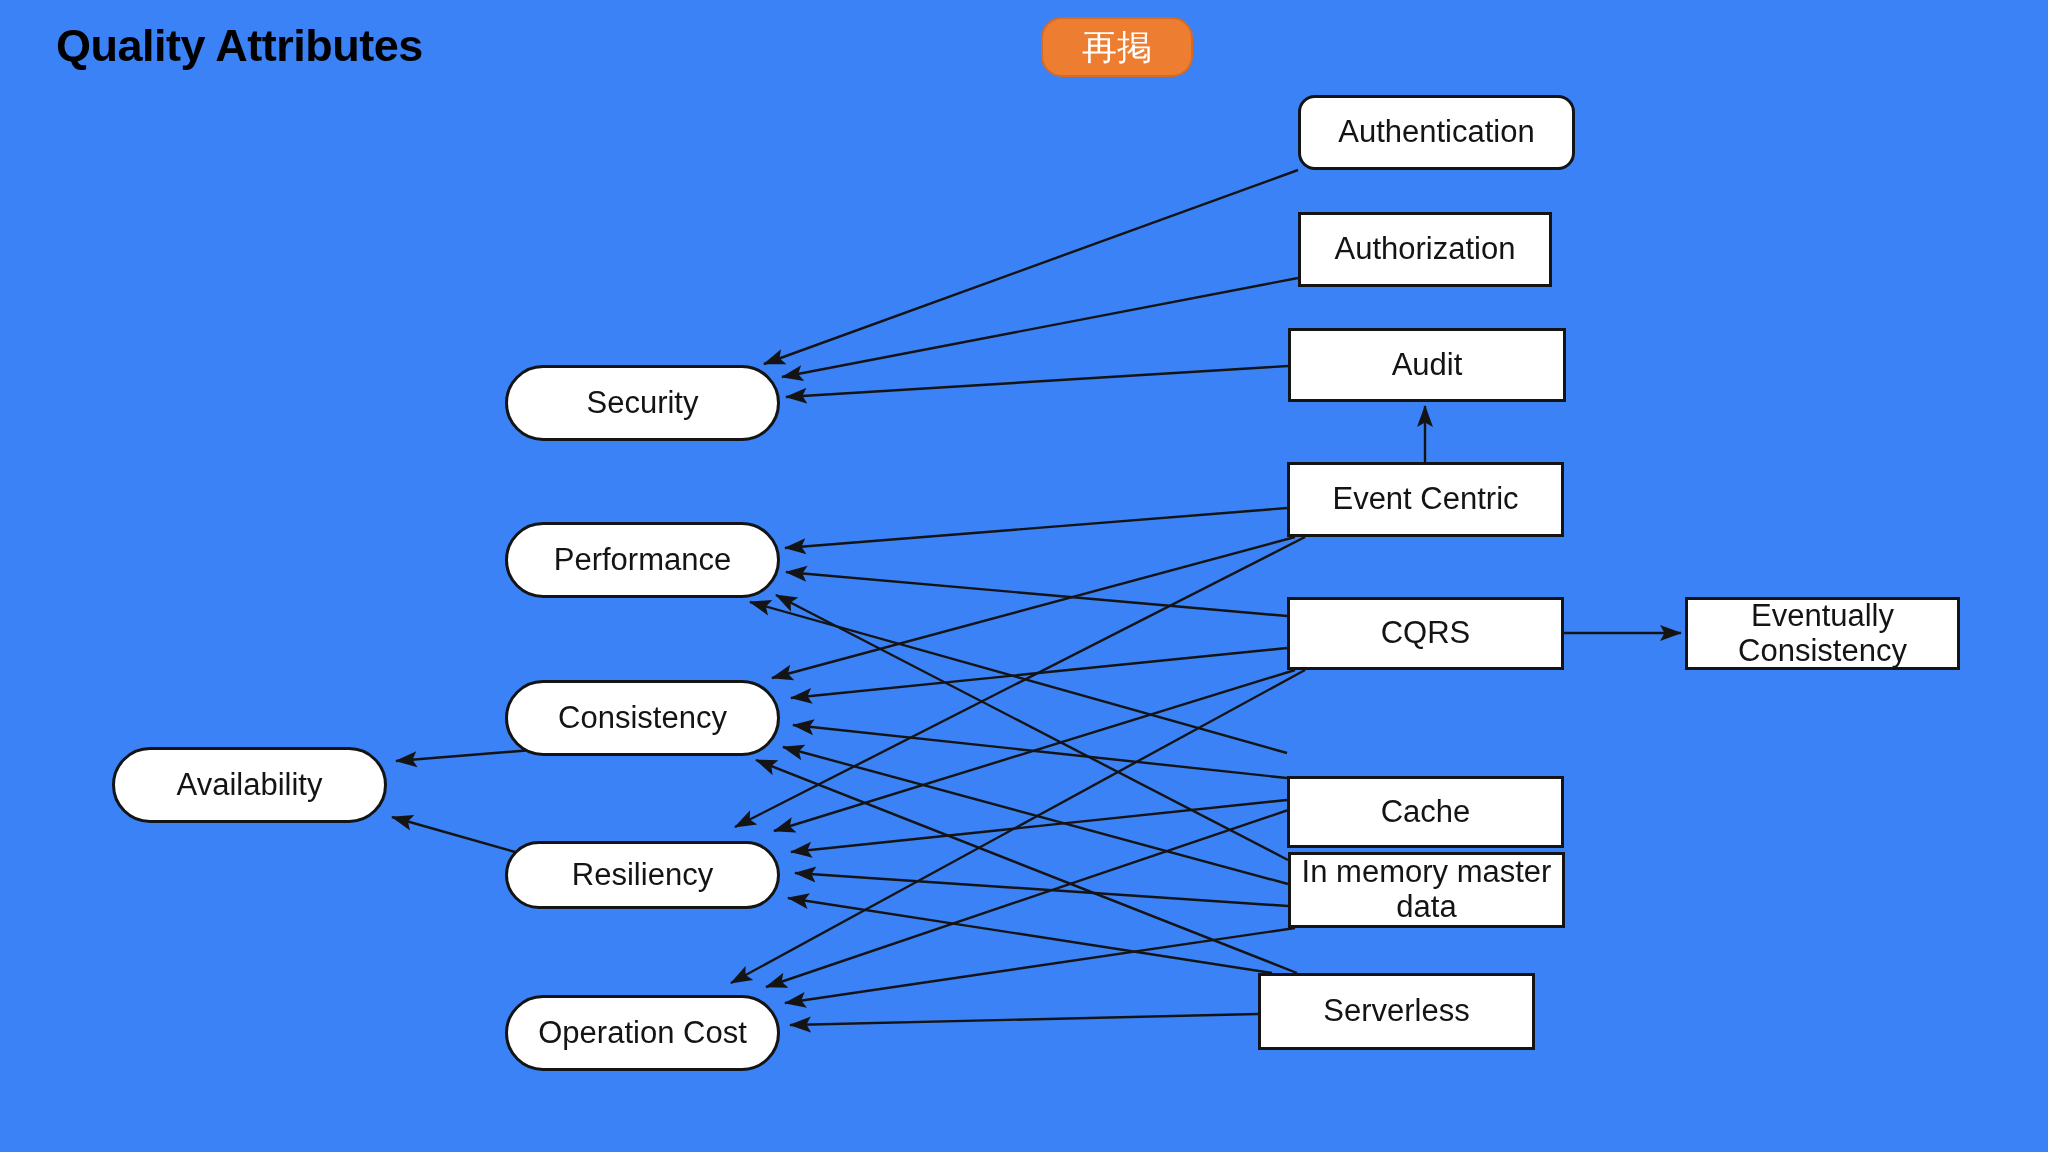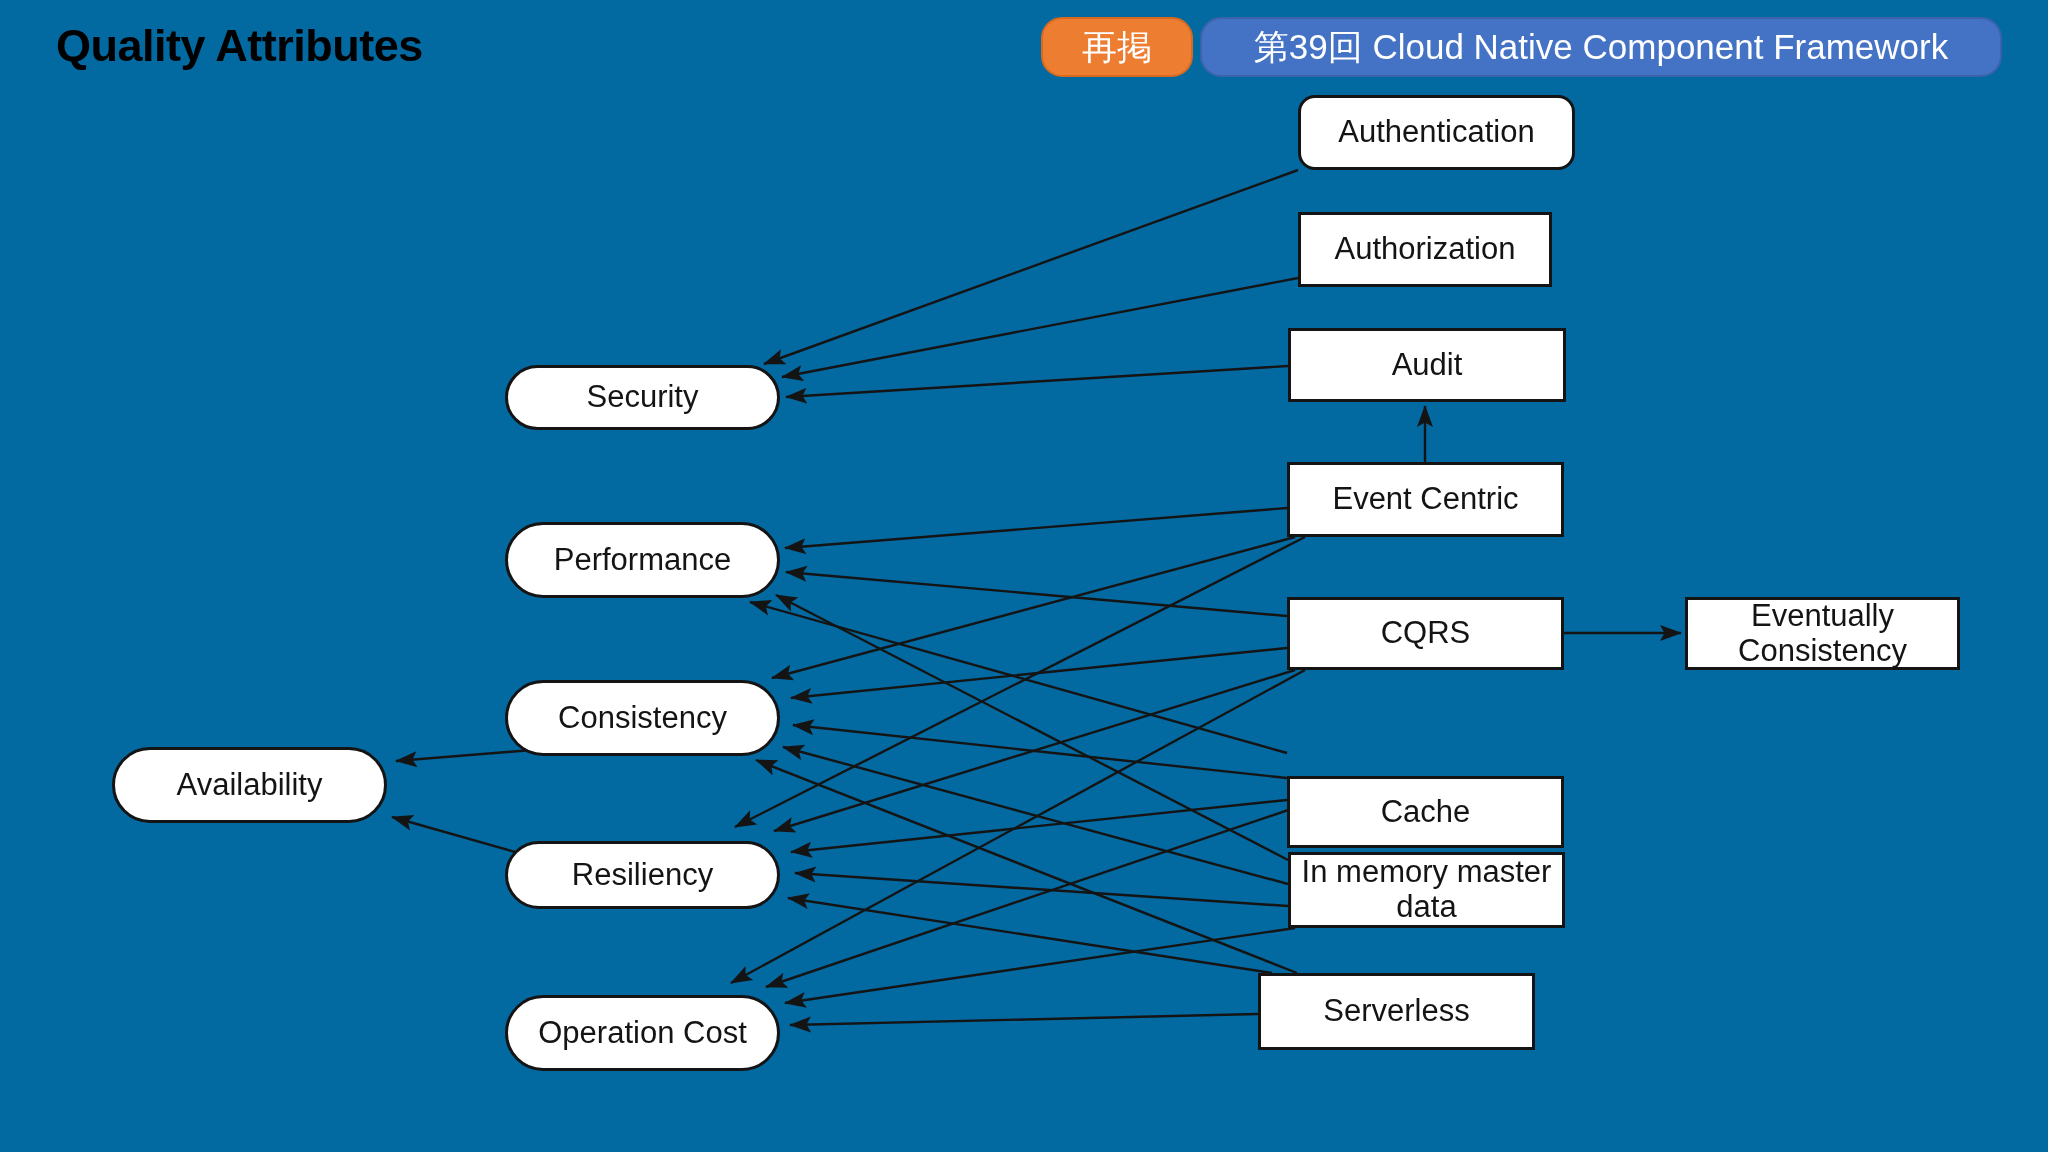--- a/index.html
+++ b/index.html
@@ -1,17 +1,17 @@
 <!DOCTYPE html>
 <html><head>
 <meta charset="utf-8">
 <style>
   html,body { margin:0; padding:0; background:#ffffff; }
   .stage {
-    position:relative; width:2048px; height:1152px; background:#0369a1;
+    position:relative; width:2048px; height:1152px; background:#3b82f6;
     font-family:"Liberation Sans", sans-serif; overflow:hidden;
   }
   .title {
     position:absolute; left:56px; top:20px; margin:0;
     font-size:45px; font-weight:bold; color:#000;
     letter-spacing:-0.5px;
   }
   .badges { position:absolute; left:1041px; top:17px; height:60px; display:flex; gap:7px; }
   .badge {
     display:flex; align-items:center; justify-content:center;
@@ -32,21 +32,20 @@
   .node.rect { border-radius:0; }
 </style>
 </head>
 <body>
 
 <div class="stage">
   <h1 class="title">Quality Attributes</h1>
 
   <div class="badges">
     <div class="badge tag">再掲</div>
-    <div class="badge session">第39回 Cloud Native Component Framework</div>
   </div>
 
   <div id="diagram">
     <svg id="edge-layer" width="2048" height="1152" viewBox="0 0 2048 1152" xmlns="http://www.w3.org/2000/svg">
       <defs>
         <marker id="arrow" markerUnits="userSpaceOnUse" markerWidth="26" markerHeight="20" refX="21" refY="9" orient="auto">
           <path d="M0,1 L22,9 L0,17 L4.5,9 Z" fill="#141414"></path>
         </marker>
       </defs>
     <line x1="1298" y1="170" x2="764" y2="364" stroke="#141414" stroke-width="2.4" marker-end="url(#arrow)"></line>
@@ -69,21 +68,21 @@
         <line x1="1288" y1="884" x2="783" y2="747" stroke="#141414" stroke-width="2.4" marker-end="url(#arrow)"></line>
         <line x1="1288" y1="906" x2="795" y2="873" stroke="#141414" stroke-width="2.4" marker-end="url(#arrow)"></line>
         <line x1="1295" y1="928" x2="785" y2="1003" stroke="#141414" stroke-width="2.4" marker-end="url(#arrow)"></line>
         <line x1="1297" y1="973" x2="756" y2="760" stroke="#141414" stroke-width="2.4" marker-end="url(#arrow)"></line>
         <line x1="1272" y1="973" x2="788" y2="898" stroke="#141414" stroke-width="2.4" marker-end="url(#arrow)"></line>
         <line x1="1258" y1="1014" x2="790" y2="1025" stroke="#141414" stroke-width="2.4" marker-end="url(#arrow)"></line>
         <line x1="532" y1="750" x2="396" y2="761" stroke="#141414" stroke-width="2.4" marker-end="url(#arrow)"></line>
         <line x1="515" y1="852" x2="392" y2="817" stroke="#141414" stroke-width="2.4" marker-end="url(#arrow)"></line>
       </svg>
     <div id="node-layer">
-        <div class="node stadium" style="left: 505px; top: 365px; width: 275px; height: 65px;">
+        <div class="node stadium" style="left: 505px; top: 365px; width: 275px; height: 76px;">
           <span>Security</span>
         </div>
         <div class="node stadium" style="left: 505px; top: 522px; width: 275px; height: 76px;">
           <span>Performance</span>
         </div>
         <div class="node stadium" style="left: 505px; top: 680px; width: 275px; height: 76px;">
           <span>Consistency</span>
         </div>
         <div class="node stadium" style="left: 112px; top: 747px; width: 275px; height: 76px;">
           <span>Availability</span>

